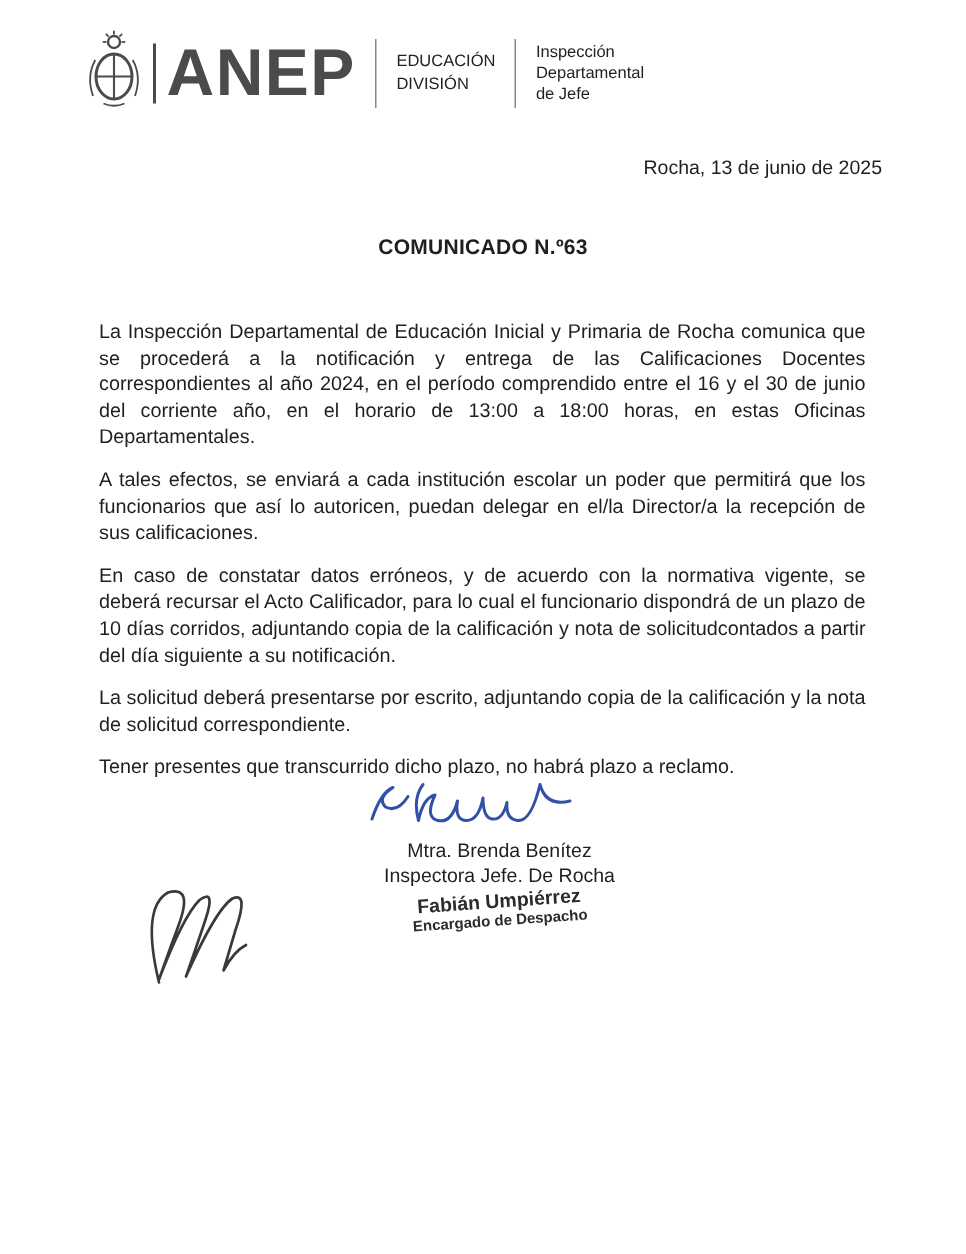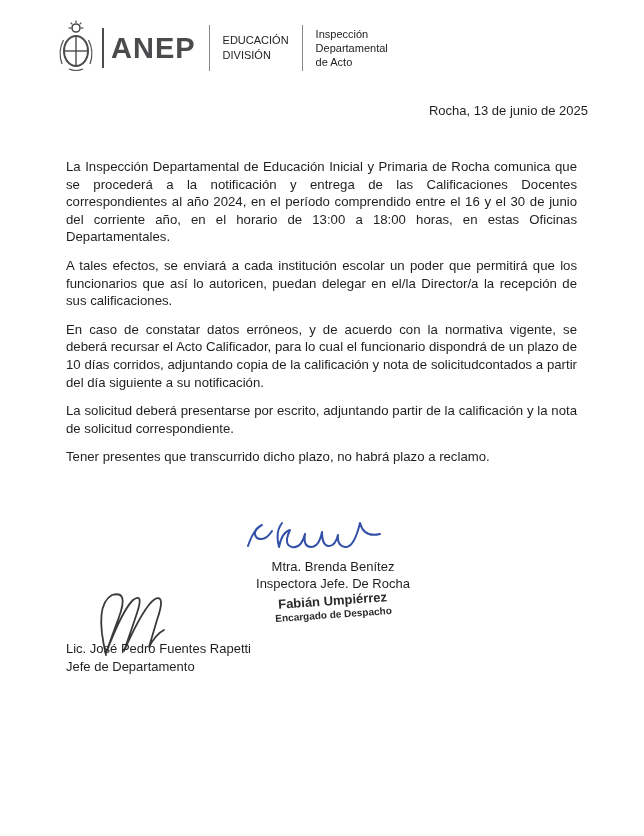--- a/index.html
+++ b/index.html
@@ -14,21 +14,21 @@
   }
   
   .header {
     display:flex;
     align-items:center;
     padding:20px 40px 0 56px;
   }
   .logo { display:flex; align-items:center; }
   .logo-bar { width:2px; height:40px; background:#4b4b4d; margin:0 7px 0 6px; }
   .logo-text {
-    font-size:29px; font-weight:bold; letter-spacing:1px;
+    font-size:44px; font-weight:bold; letter-spacing:1px;
     color:#4b4b4d; line-height:44px;
   }
   .org-block {
     margin-left:16px;
     font-size:10.5px; font-weight:bold; line-height:13.5px;
     color:#111;
   }
   .hdr-sep { width:1px; height:46px; background:#888; margin:0 13px; }
   .division-block { font-size:11px; line-height:15px; color:#222; }
   .office-block { font-size:11px; line-height:14px; color:#222; }
@@ -107,31 +107,32 @@
     <div class="division-block">
       <div>EDUCACIÓN</div>
       <div>DIVISIÓN</div>
     </div>
 
     <div class="hdr-sep"></div>
 
     <div class="office-block">
       <div>Inspección</div>
       <div>Departamental</div>
-      <div>de Acto</div>
+      <div>de Jefe</div>
     </div>
   </div>
 
   <div class="dateline">Rocha, 13 de junio de 2025</div>
+  <div class="doc-title">COMUNICADO N.º63</div>
 
   <div class="body-text">
     <p>La Inspección Departamental de Educación Inicial y Primaria de Rocha comunica que se procederá a la notificación y entrega de las Calificaciones Docentes correspondientes al año 2024, en el período comprendido entre el 16 y el 30 de junio del corriente año, en el horario de 13:00 a 18:00 horas, en estas Oficinas Departamentales.</p>
     <p>A tales efectos, se enviará a cada institución escolar un poder que permitirá que los funcionarios que así lo autoricen, puedan delegar en el/la Director/a la recepción de sus calificaciones.</p>
     <p>En caso de constatar datos erróneos, y de acuerdo con la normativa vigente, se deberá recursar el Acto Calificador, para lo cual el funcionario dispondrá de un plazo de 10 días corridos, adjuntando copia de la calificación y nota de solicitudcontados a partir del día siguiente a su notificación.</p>
-    <p>La solicitud deberá presentarse por escrito, adjuntando partir de la calificación y la nota de solicitud correspondiente.</p>
+    <p>La solicitud deberá presentarse por escrito, adjuntando copia de la calificación y la nota de solicitud correspondiente.</p>
     <p>Tener presentes que transcurrido dicho plazo, no habrá plazo a reclamo.</p>
   </div>
 
   <div class="sig-right-img">
     <svg width="170" height="50" viewBox="0 0 170 50" aria-hidden="true">
       <path d="M10 36 q6 -18 14 -21 q-11 7 -5 13 q8 4 15 -7
                M44 13 q-7 9 -3 24 q3 -15 11 -17 q-7 15 2 17 q9 2 13 -13
                q-2 13 6 13 q8 0 11 -15 q0 13 6 14 q7 1 10 -11
                q-1 11 7 12 q9 1 15 -24 q4 15 20 11" fill="none" stroke="#3350a8" stroke-width="2" stroke-linecap="round" stroke-linejoin="round"></path>
     </svg>
@@ -146,18 +147,14 @@
     <div class="stamp-role">Encargado de Despacho</div>
   </div>
 
   <div class="sig-left-img">
     <svg width="110" height="80" viewBox="0 0 110 80" aria-hidden="true">
       <path d="M22 72 Q10 22 28 12 Q45 7 35 34 Q28 53 22 70
                Q38 28 49 17 Q60 9 53 30 Q46 51 40 68
                Q60 23 71 16 Q82 11 73 37 L65 64 Q72 51 80 47" fill="none" stroke="#3a3a3a" stroke-width="1.8" stroke-linecap="round" stroke-linejoin="round"></path>
     </svg>
   </div>
-  <div class="sig-left-text">
-    <div>Lic. José Pedro Fuentes Rapetti</div>
-    <div>Jefe de Departamento</div>
-  </div>
 
 </div>
 
 </body></html>

